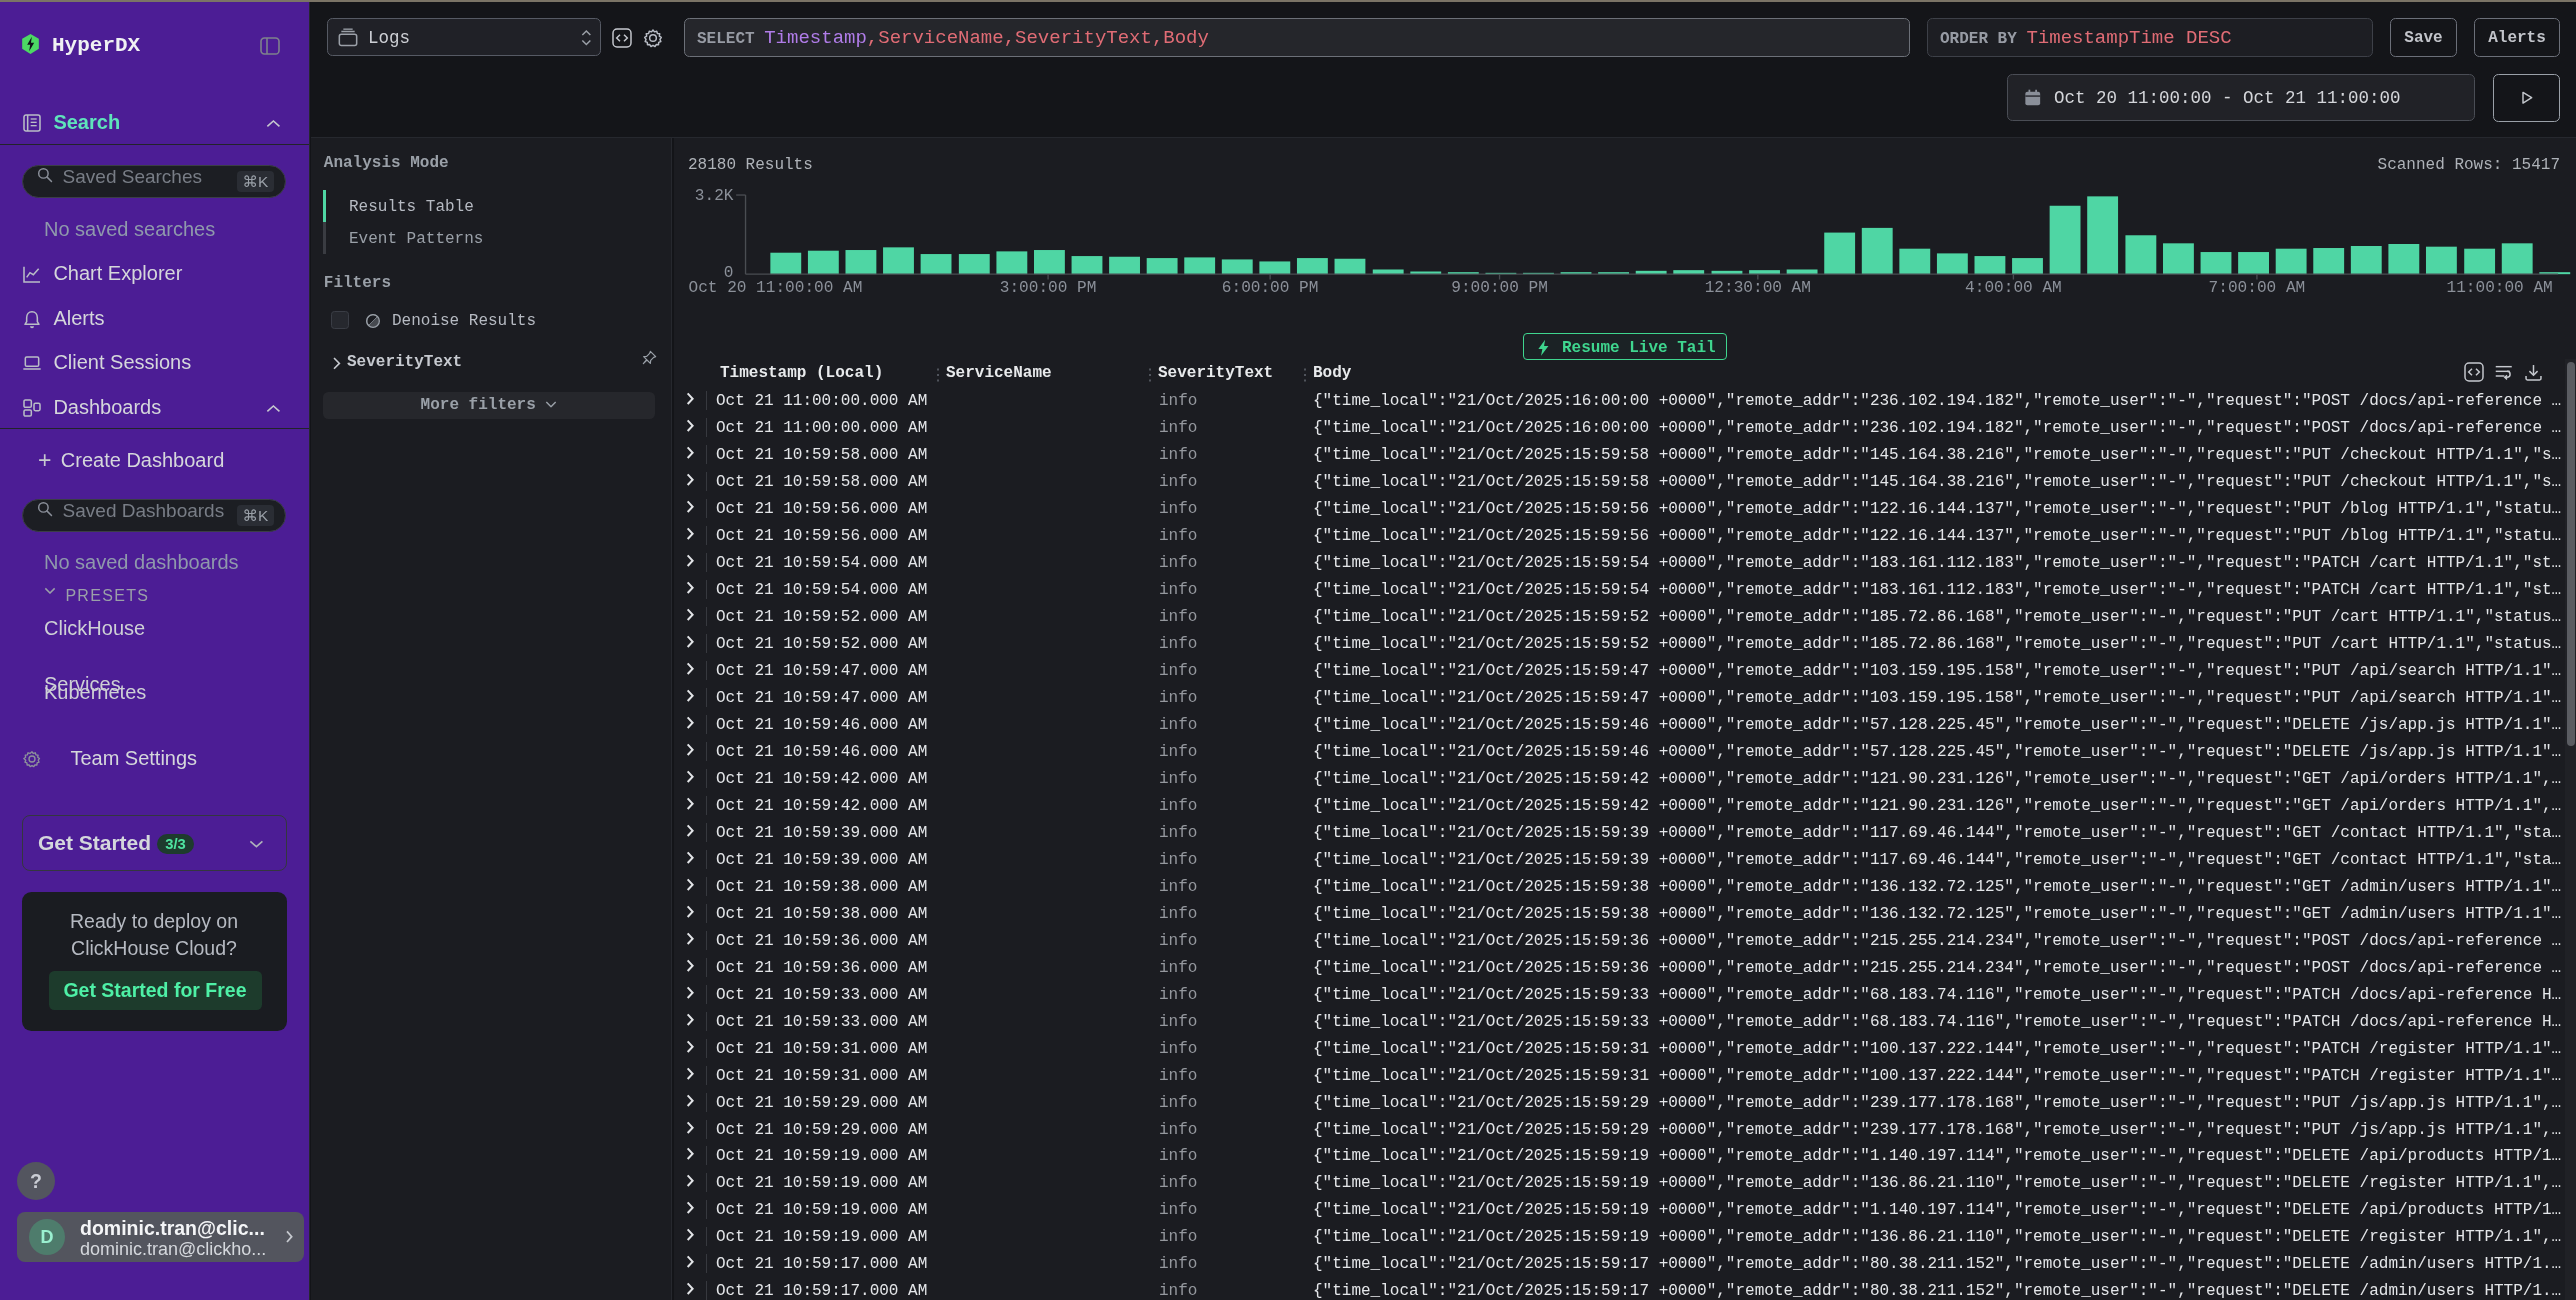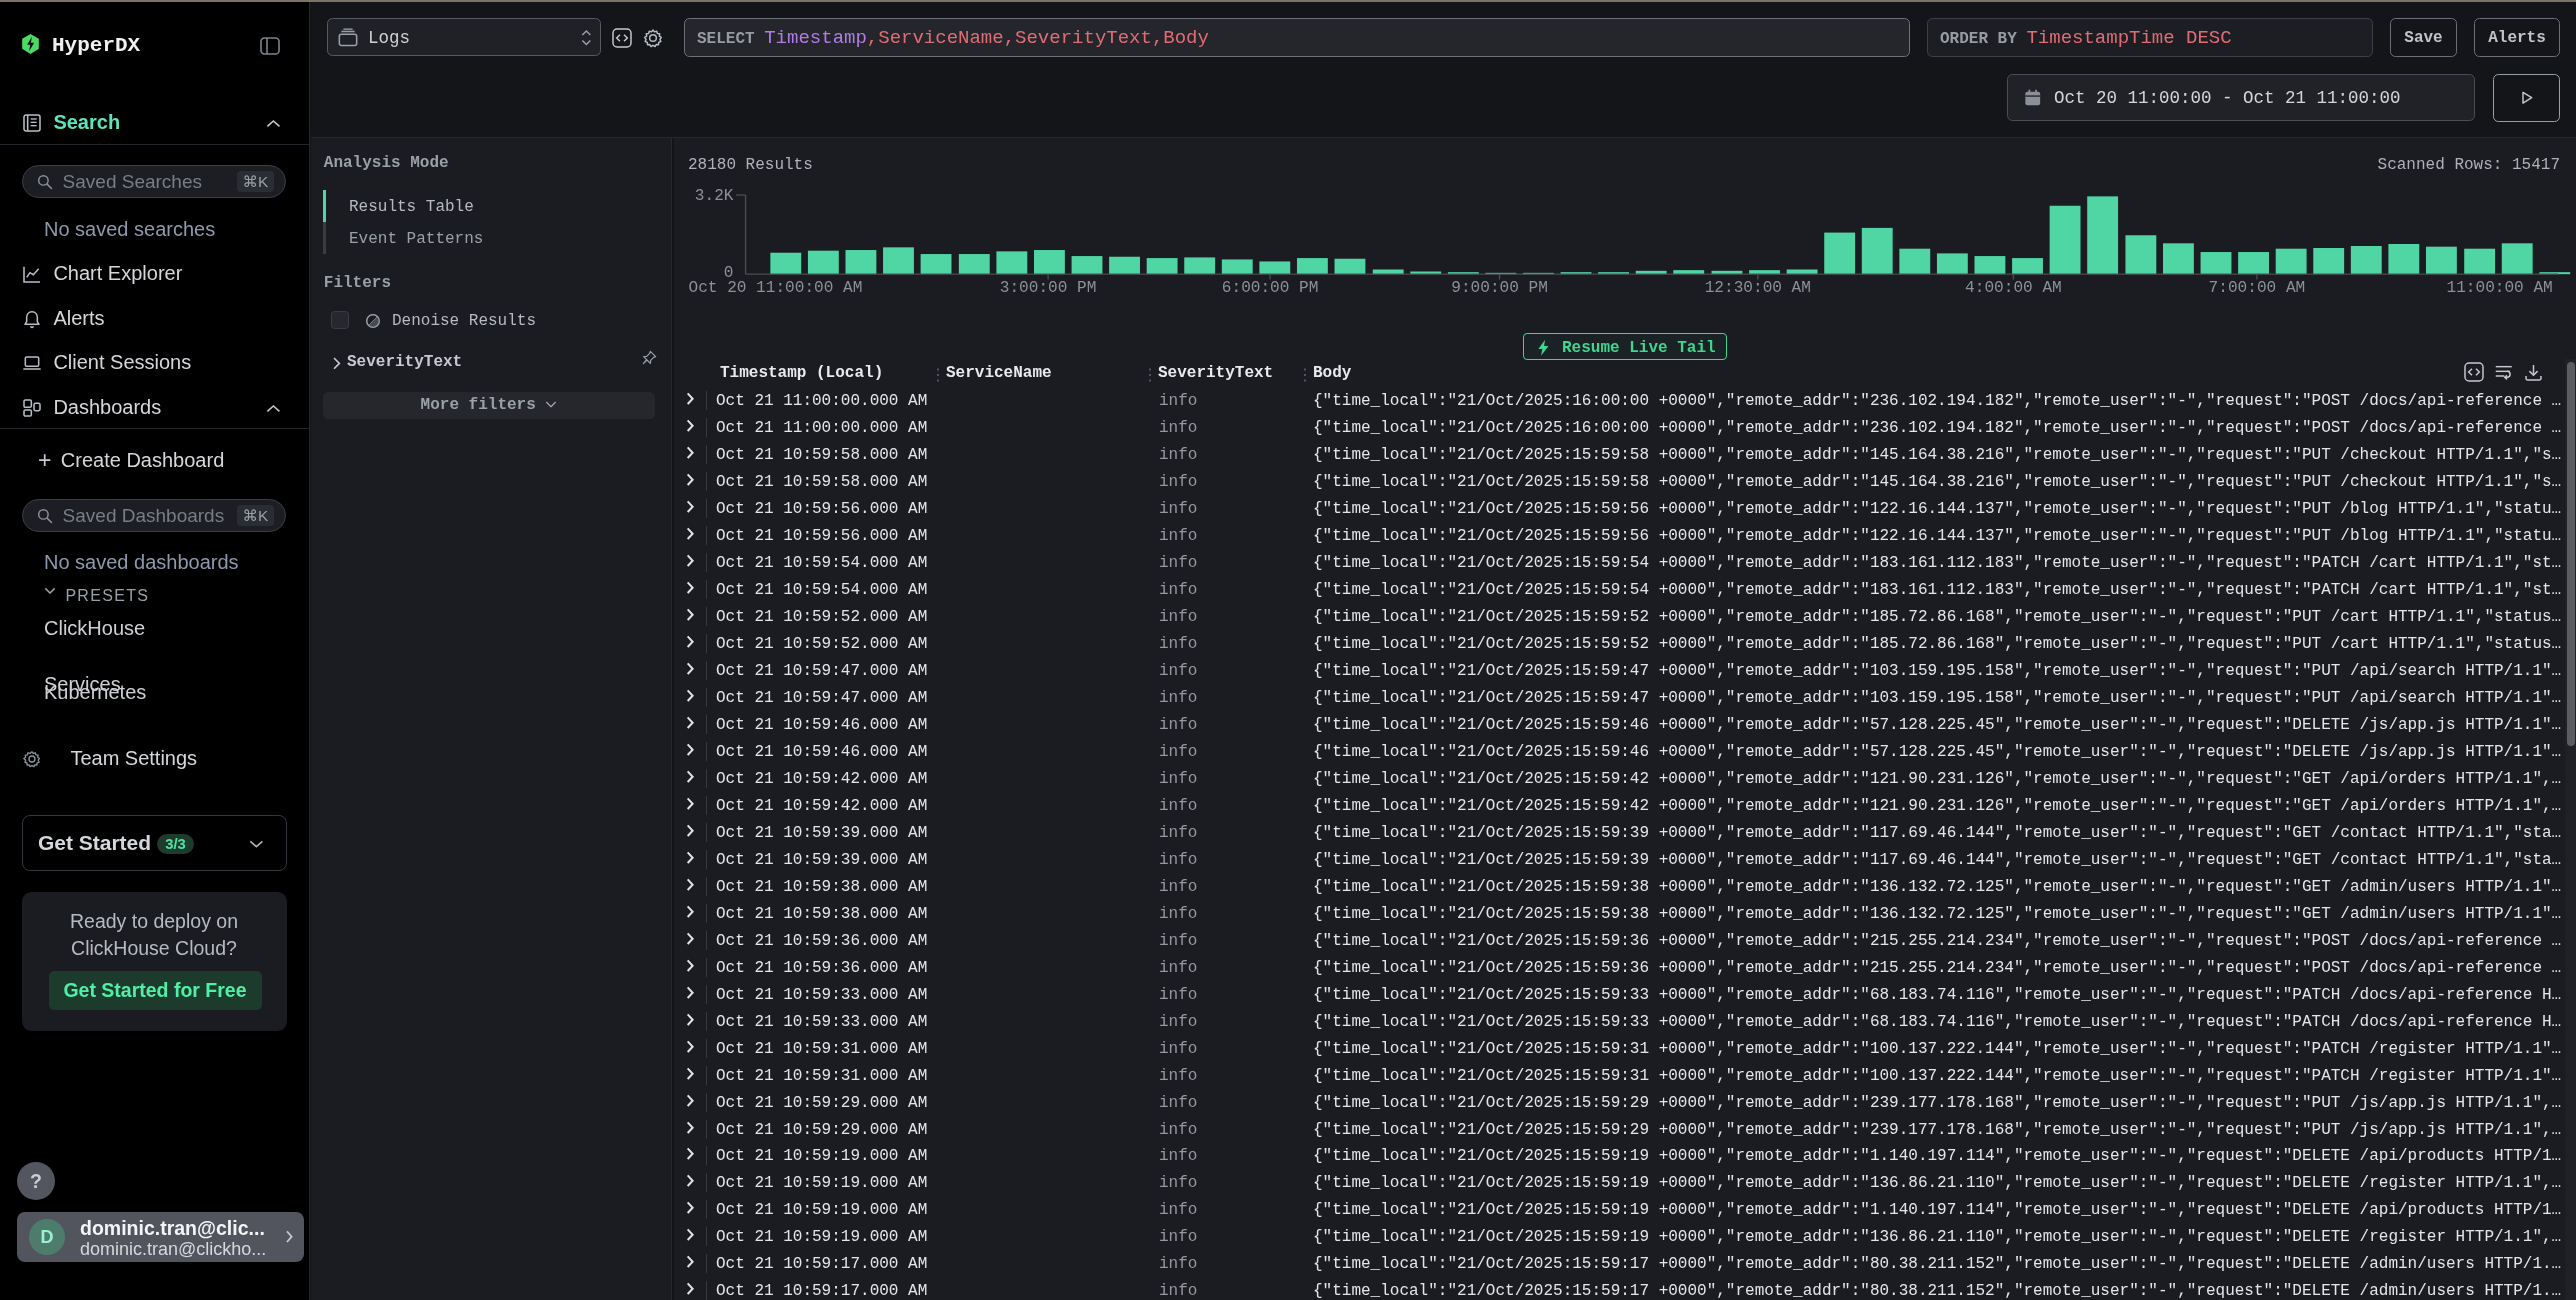--- a/index.html
+++ b/index.html
@@ -1,23 +1,23 @@
 <!DOCTYPE html>
 <html style="font-size:10.7px"><head><meta charset="utf-8"><title>HyperDX</title>
 <style>
 *{margin:0;padding:0;box-sizing:border-box}
 html,body{width:2576px;height:1301px;overflow:hidden;background:#131418;font-family:"Liberation Sans",sans-serif}
 .mono{font-family:"Liberation Mono",monospace}
 .abs{position:absolute}
 #strip{position:absolute;left:0;top:0;width:2576px;height:2px;background:#7b7466}
 
-#side{position:absolute;left:0;top:2px;width:310px;height:1299px;background:#000000;border-right:1.3px solid #26282e}
+#side{position:absolute;left:0;top:2px;width:310px;height:1299px;background:#4c1d95;border-right:1.3px solid #26282e}
 .sitem{position:absolute;left:22px;height:23px;display:flex;align-items:center;color:#d5d7db;font-size:20px}
 .sico{display:inline-flex;width:20px;justify-content:center;margin-right:11.4px}
-.pill{position:absolute;left:22px;width:264px;height:33px;background:#1c1e23;border:1.3px solid #3b3e46;border-radius:17px;display:flex;align-items:center;color:#787d86;font-size:19px}
+.pill{position:absolute;left:22px;width:264px;height:33px;background:#1c1e23;border:1.3px solid #3b3e46;border-radius:17px;display:flex;align-items:flex-start;color:#787d86;font-size:19px}
 .kbd{position:absolute;right:11.4px;top:4.7px;height:21px;padding:0 5.4px;background:#2a2d34;border-radius:4px;color:#9aa0a8;font-size:15.4px;line-height:21px}
 .sdivider{position:absolute;left:0;width:309px;height:0;border-top:1.3px solid #222429}
 
 #topbar{position:absolute;left:311px;top:2px;width:2265px;height:136px;background:#141519;border-bottom:1.3px solid #26282e}
 .box{position:absolute;background:#202127;border:1.3px solid #565a64;border-radius:5.4px}
 .btn{position:absolute;background:transparent;border:1.3px solid #6b6f79;border-radius:5.4px;color:#c2c4ca;font-weight:bold;font-family:"Liberation Mono",monospace;font-size:16px;display:flex;align-items:center;justify-content:center}
 
 #fpanel{position:absolute;left:311px;top:138px;width:361px;height:1162px;background:#1b1c21;border-right:1.3px solid #26282e}
 
 #main{position:absolute;left:674px;top:138px;width:1902px;height:1162px;background:#1b1c21;overflow:hidden}

